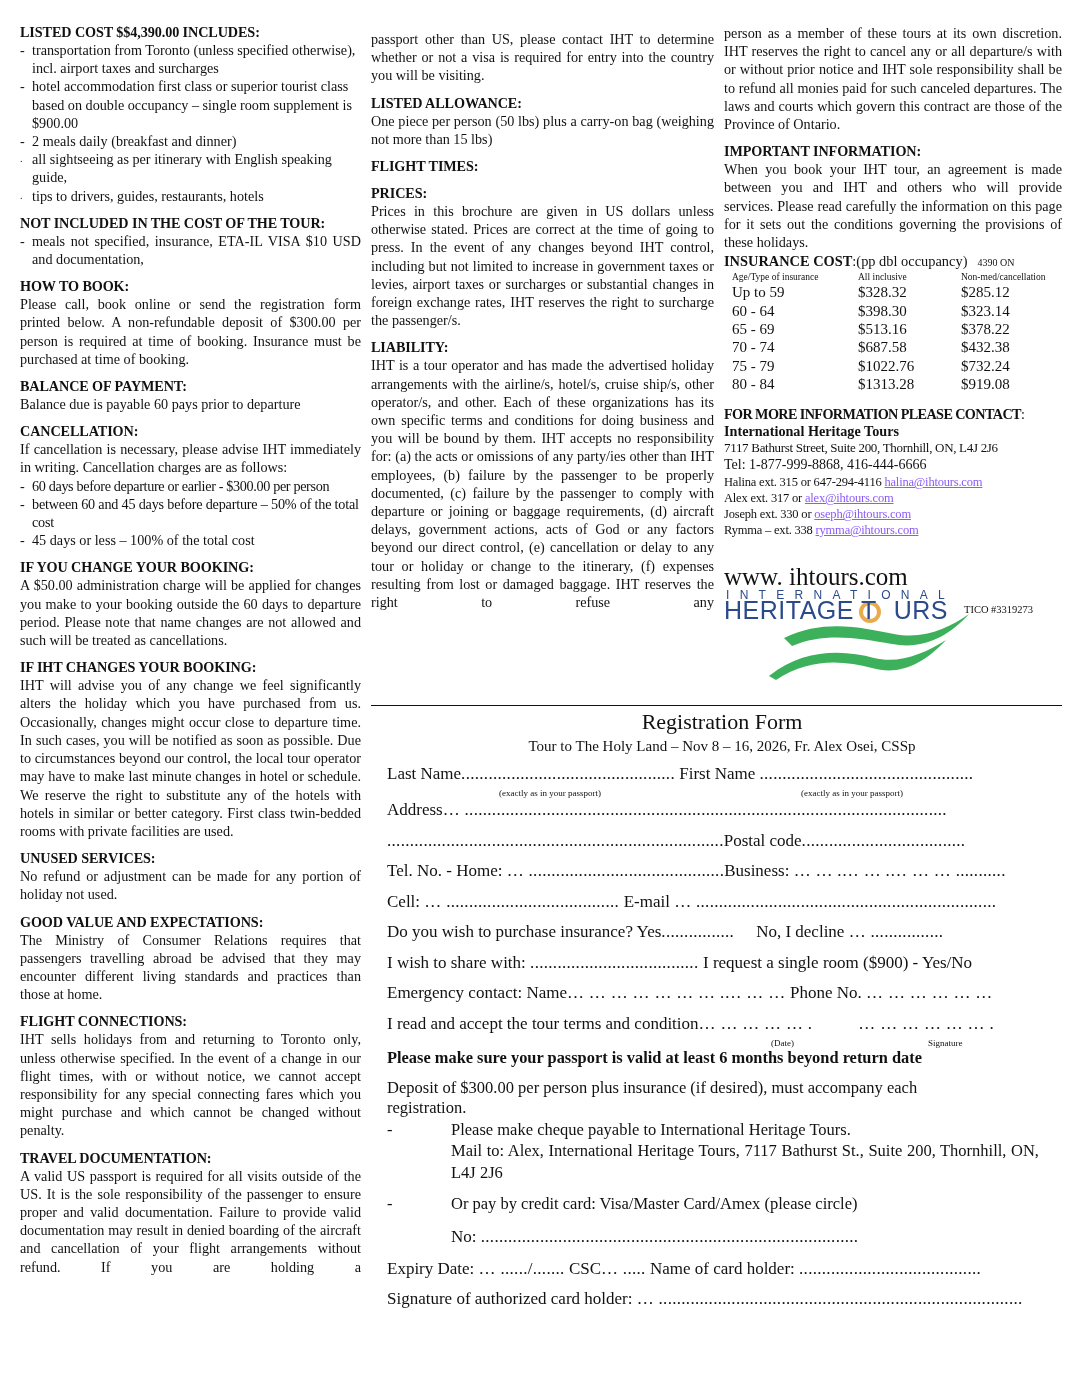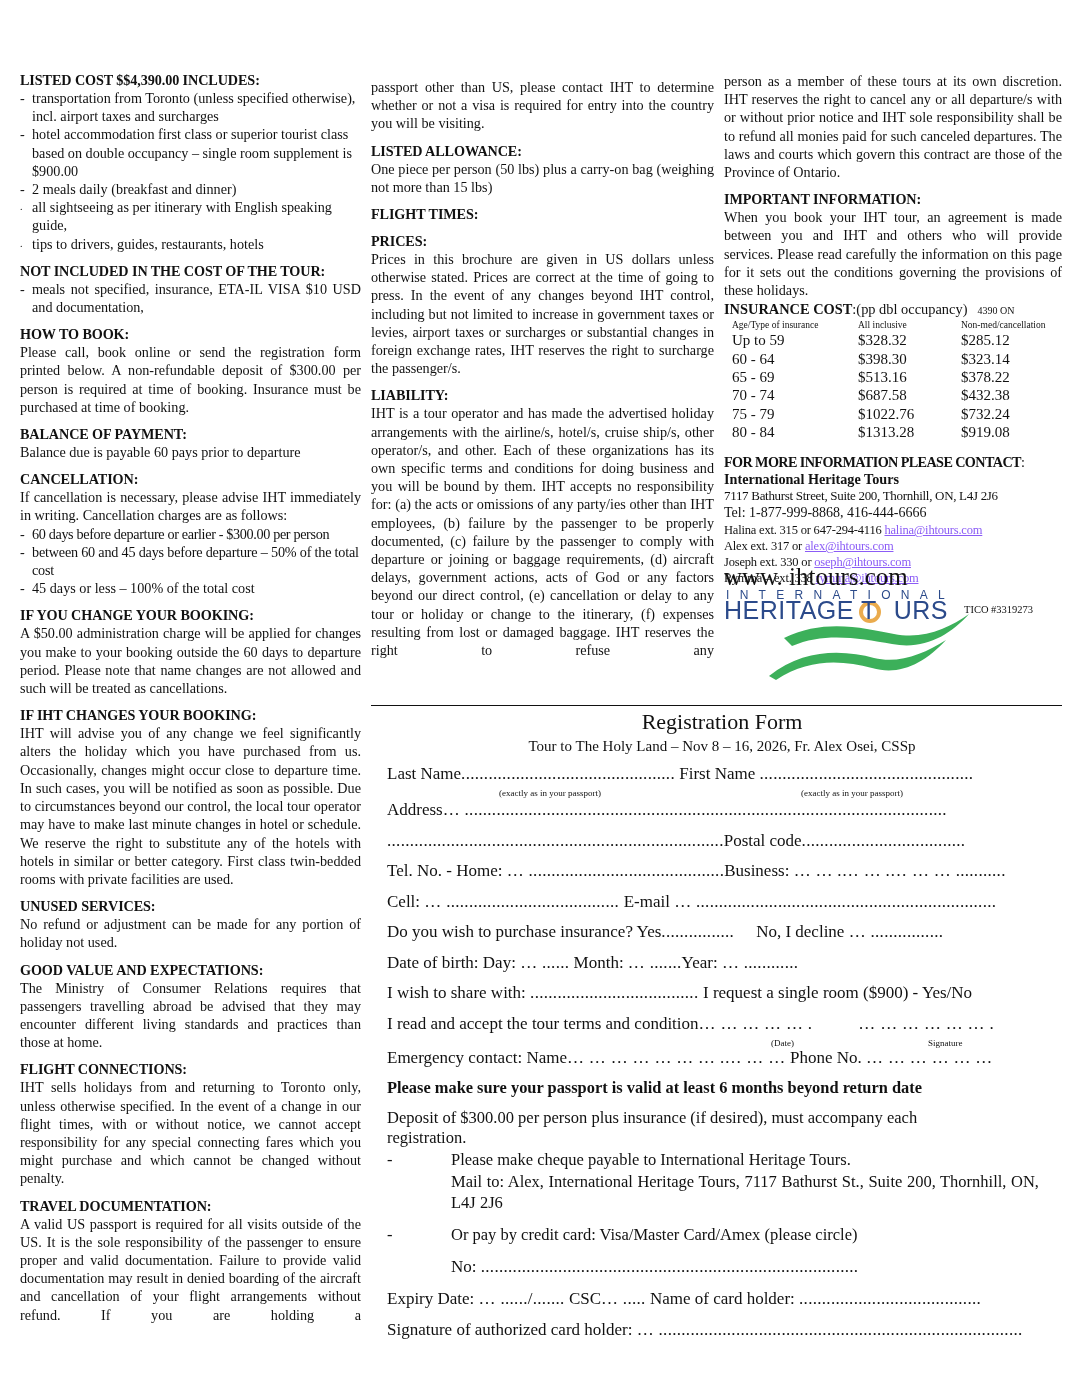--- a/index.html
+++ b/index.html
@@ -1,20 +1,20 @@
 <!DOCTYPE html>
 <html><head>
 <meta charset="utf-8">
 <style>
   html, body { margin: 0; padding: 0; background: #ffffff; }
   body {
     width: 1080px; height: 1397px; position: relative; overflow: hidden;
     font-family: "Liberation Serif", serif; color: #111;
   }
-  .col { position: absolute; top: 0; margin-top: 48px; }
+  .col { position: absolute; top: 0; }
   #col1 { left: 20px; width: 341px; top: 24px; }
   #col2 { left: 371px; width: 343px; top: 30px; }
   #col3 { left: 724px; width: 338px; top: 24px; }
 
   .sec { margin-bottom: 10px; }
   .h { font-weight: bold; font-size: 14.2px; line-height: 17px; letter-spacing: -0.1px; }
   .p { font-size: 14.2px; line-height: 18.2px; text-align: justify; }
   .p.nj { text-align: left; }
   ul.dash { list-style: none; margin: 0; padding: 0; }
   ul.dash li { position: relative; padding-left: 12px; font-size: 14.2px; line-height: 18.2px; }
@@ -231,27 +231,26 @@
   <div class="row note-wrap" style="margin-bottom:12px">
     <span>Last Name</span><span class="dots">...............................................</span><span> First Name </span><span class="dots">...............................................</span>
     <span class="note" style="left:112px">(exactly as in your passport)</span>
     <span class="note" style="left:414px">(exactly as in your passport)</span>
   </div>
   <div class="row gap"><span>Address</span><span class="dots">… ..........................................................................................................</span></div>
   <div class="row gap"><span class="dots">..........................................................................</span><span>Postal code</span><span class="dots">....................................</span></div>
   <div class="row gap"><span>Tel. No. - Home: </span><span class="dots">… ...........................................</span><span>Business: </span><span class="dots">… … .… … .… … … ...........</span></div>
   <div class="row gap"><span>Cell: </span><span class="dots">… ...................................... </span><span>E-mail </span><span class="dots">… ..................................................................</span></div>
   <div class="row gap"><span>Do you wish to purchase insurance?  Yes</span><span class="dots">................</span><span style="display:inline-block;width:22px"></span><span>No, I decline </span><span class="dots">… ................</span></div>
-  <div class="row gap"><span>Date of birth:   Day: </span><span class="dots">… ......</span><span>  Month: </span><span class="dots">… .......</span><span>Year: </span><span class="dots">… ............</span></div>
   <div class="row gap"><span>I wish to share with: </span><span class="dots">..................................... </span><span>I request a single room ($900)  - Yes/No</span></div>
+  <div class="row gap"><span>Emergency contact: Name</span><span class="dots">… … … … … … … .… … … </span><span>Phone No. </span><span class="dots">… … … … … …</span></div>
   <div class="row note-wrap" style="margin-bottom:10px"><span>I read and accept the tour terms and condition</span><span class="dots">… … … … … .</span><span style="display:inline-block;width:46px"></span><span class="dots">… … … … … … .</span>
     <span class="note" style="left:384px">(Date)</span>
     <span class="note" style="left:541px">Signature</span>
   </div>
-  <div class="row gap"><span>Emergency contact: Name</span><span class="dots">… … … … … … … .… … … </span><span>Phone No. </span><span class="dots">… … … … … …</span></div>
   <div class="bold-note">Please make sure your passport is valid at least 6 months beyond return date</div>
   <div class="dep" style="width:580px;margin-bottom:1px">Deposit of $300.00 per person plus insurance (if desired), must accompany each registration.</div>
   <div class="pay">
       <span class="bullet">-</span>
       <div>Please make cheque payable to International Heritage Tours.</div>
       <div>Mail to: Alex, International Heritage Tours, 7117 Bathurst St., Suite 200, Thornhill, ON, L4J 2J6</div>
     </div>
   <div class="pay" style="margin-top:10px">
       <span class="bullet">-</span>
       <div>Or pay by credit card: Visa/Master Card/Amex (please circle)</div>

